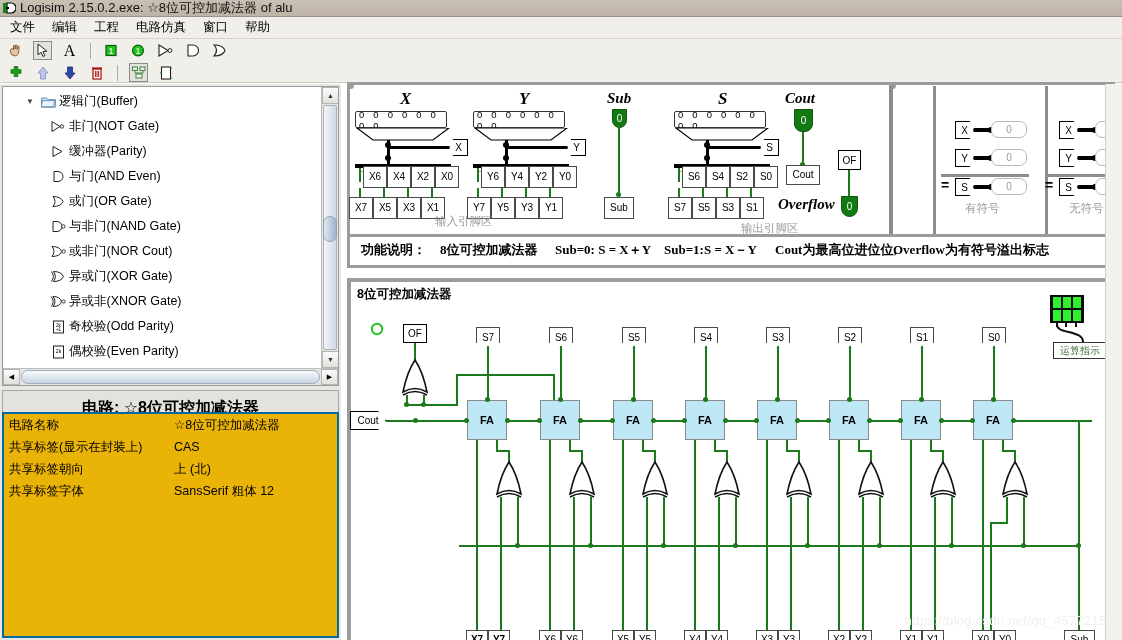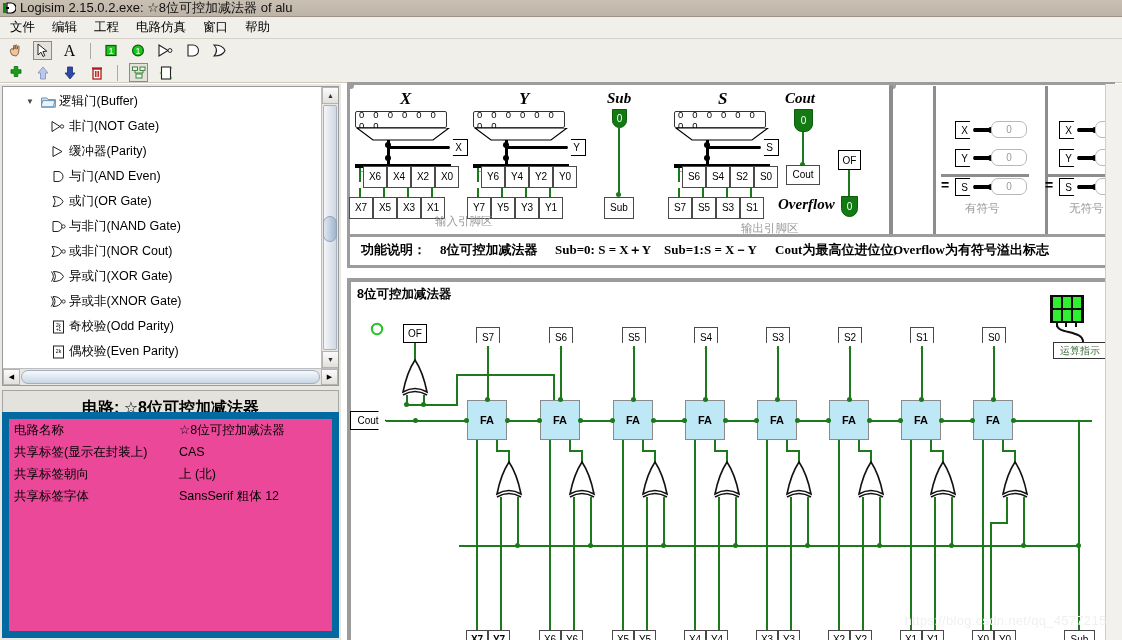--- a/index.html
+++ b/index.html
@@ -67,21 +67,21 @@
 
   
   #prophdr {
     position:absolute; left:2px; top:306px; right:2px; height:36px;
     background:#e4e2dc; border:1px solid #a7a5a0; border-bottom:none;
     display:flex; align-items:center; justify-content:center;
     font-size:16px; font-weight:bold; color:#000;
   }
   #proptable {
     position:absolute; left:2px; top:328px; right:2px; bottom:2px;
-    background:#ec4899; border:7px solid #0369a1;
+    background:#eab308; border:2px solid #0369a1;
   }
   .prow { display:flex; height:22px; align-items:center; font-size:12.5px; }
   .prow .pk { width:170px; padding-left:5px; color:#000; }
   .prow .pv { color:#000;text-align:center; }
 
   
   #rightarea { position:absolute; left:341px; top:84px; right:0; bottom:0; background:#ffffff; }
   .panelbox {
     position:absolute; border:3px solid #9c9c9c; background:#fff;
   }

